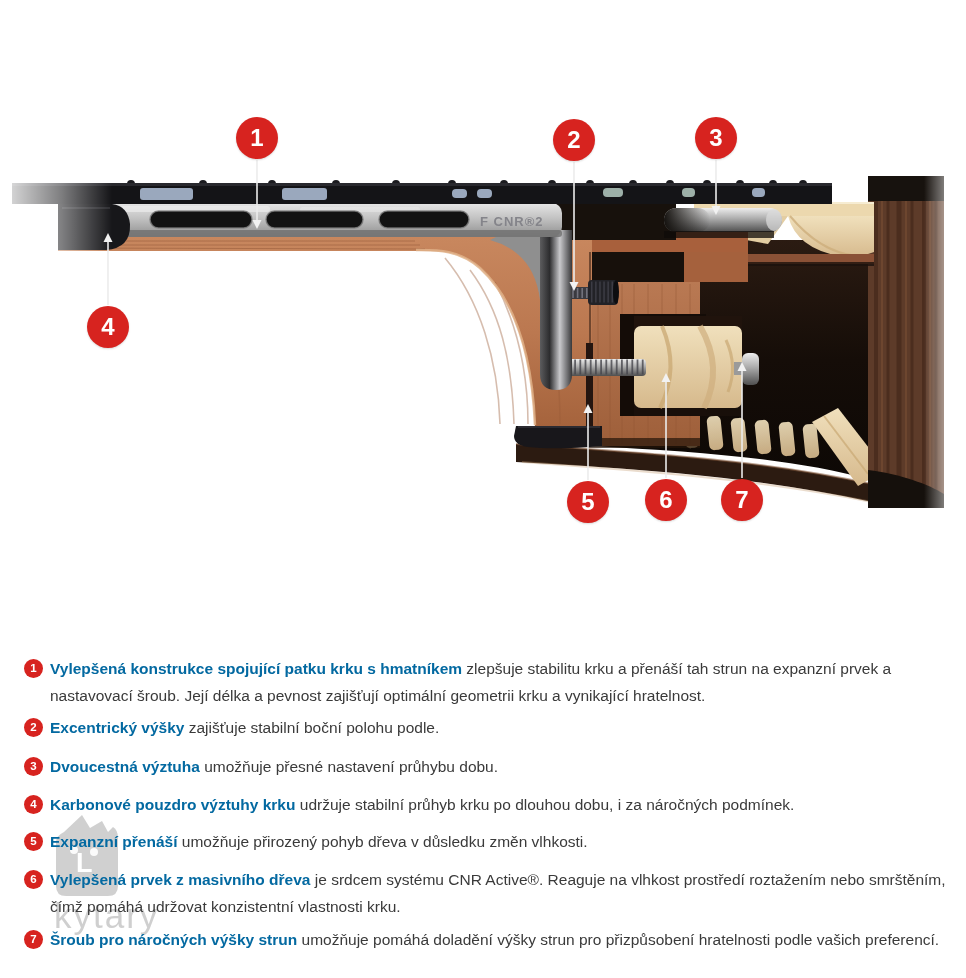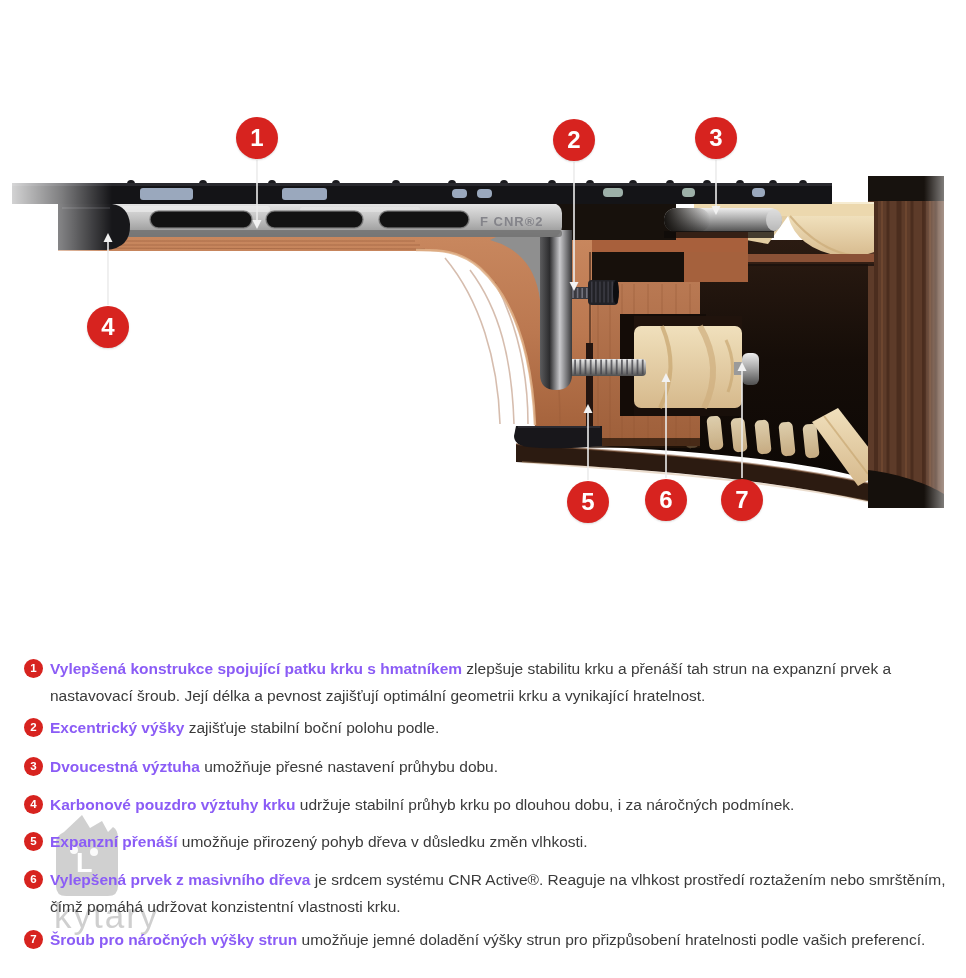--- a/index.html
+++ b/index.html
@@ -13,21 +13,21 @@
            box-shadow:0 1px 2px rgba(0,0,0,.15);}
   
   .watermark{position:absolute;left:52px;top:812px;width:180px;height:118px;z-index:1;}
   .wm-text{position:absolute;left:2px;top:84px;font-size:35px;color:#c7c7c7;
            letter-spacing:2px;opacity:.85;}
   .wm-letter{position:absolute;left:24px;top:36px;font-size:27px;font-weight:bold;color:#fff;}
   
   .legend{list-style:none;margin:0;padding:0;}
   .legend li{position:absolute;left:50px;width:884px;font-size:15.5px;line-height:27px;
              color:#3a3a3a;z-index:2;}
-  .legend li b{color:#8b5cf6;margin-top:32px;}
+  .legend li b{color:#0369a1;margin-top:32px;}
   .legend .nowrap{white-space:nowrap;width:auto;}
   .bullet{position:absolute;left:-26px;top:4px;width:19px;height:19px;border-radius:50%;
           background:#d7231f;color:#fff;font-size:11.5px;font-weight:bold;
           display:flex;align-items:center;justify-content:center;}
 </style>
 </head>
 <body>
 
 <div class="stage">
 
@@ -346,16 +346,16 @@
     <li style="top:866px;width:920px">
       <span class="bullet">
           <span>6</span>
         </span>
       <b>Vylepšená prvek z masivního dřeva</b> <span>je srdcem systému CNR Active®. Reaguje na vlhkost prostředí roztažením nebo smrštěním, čímž pomáhá udržovat konzistentní vlastnosti krku.</span>
     </li>
     <li style="top:926px" class="nowrap">
       <span class="bullet">
           <span>7</span>
         </span>
-      <b>Šroub pro náročných výšky strun</b> <span>umožňuje jemné doladění výšky strun pro přizpůsobení hratelnosti podle vašich preferencí.</span>
+      <b>Šroub pro náročných výšky strun</b> <span>umožňuje pomáhá doladění výšky strun pro přizpůsobení hratelnosti podle vašich preferencí.</span>
     </li>
   </ol>
 </div>
 
 </body></html>

